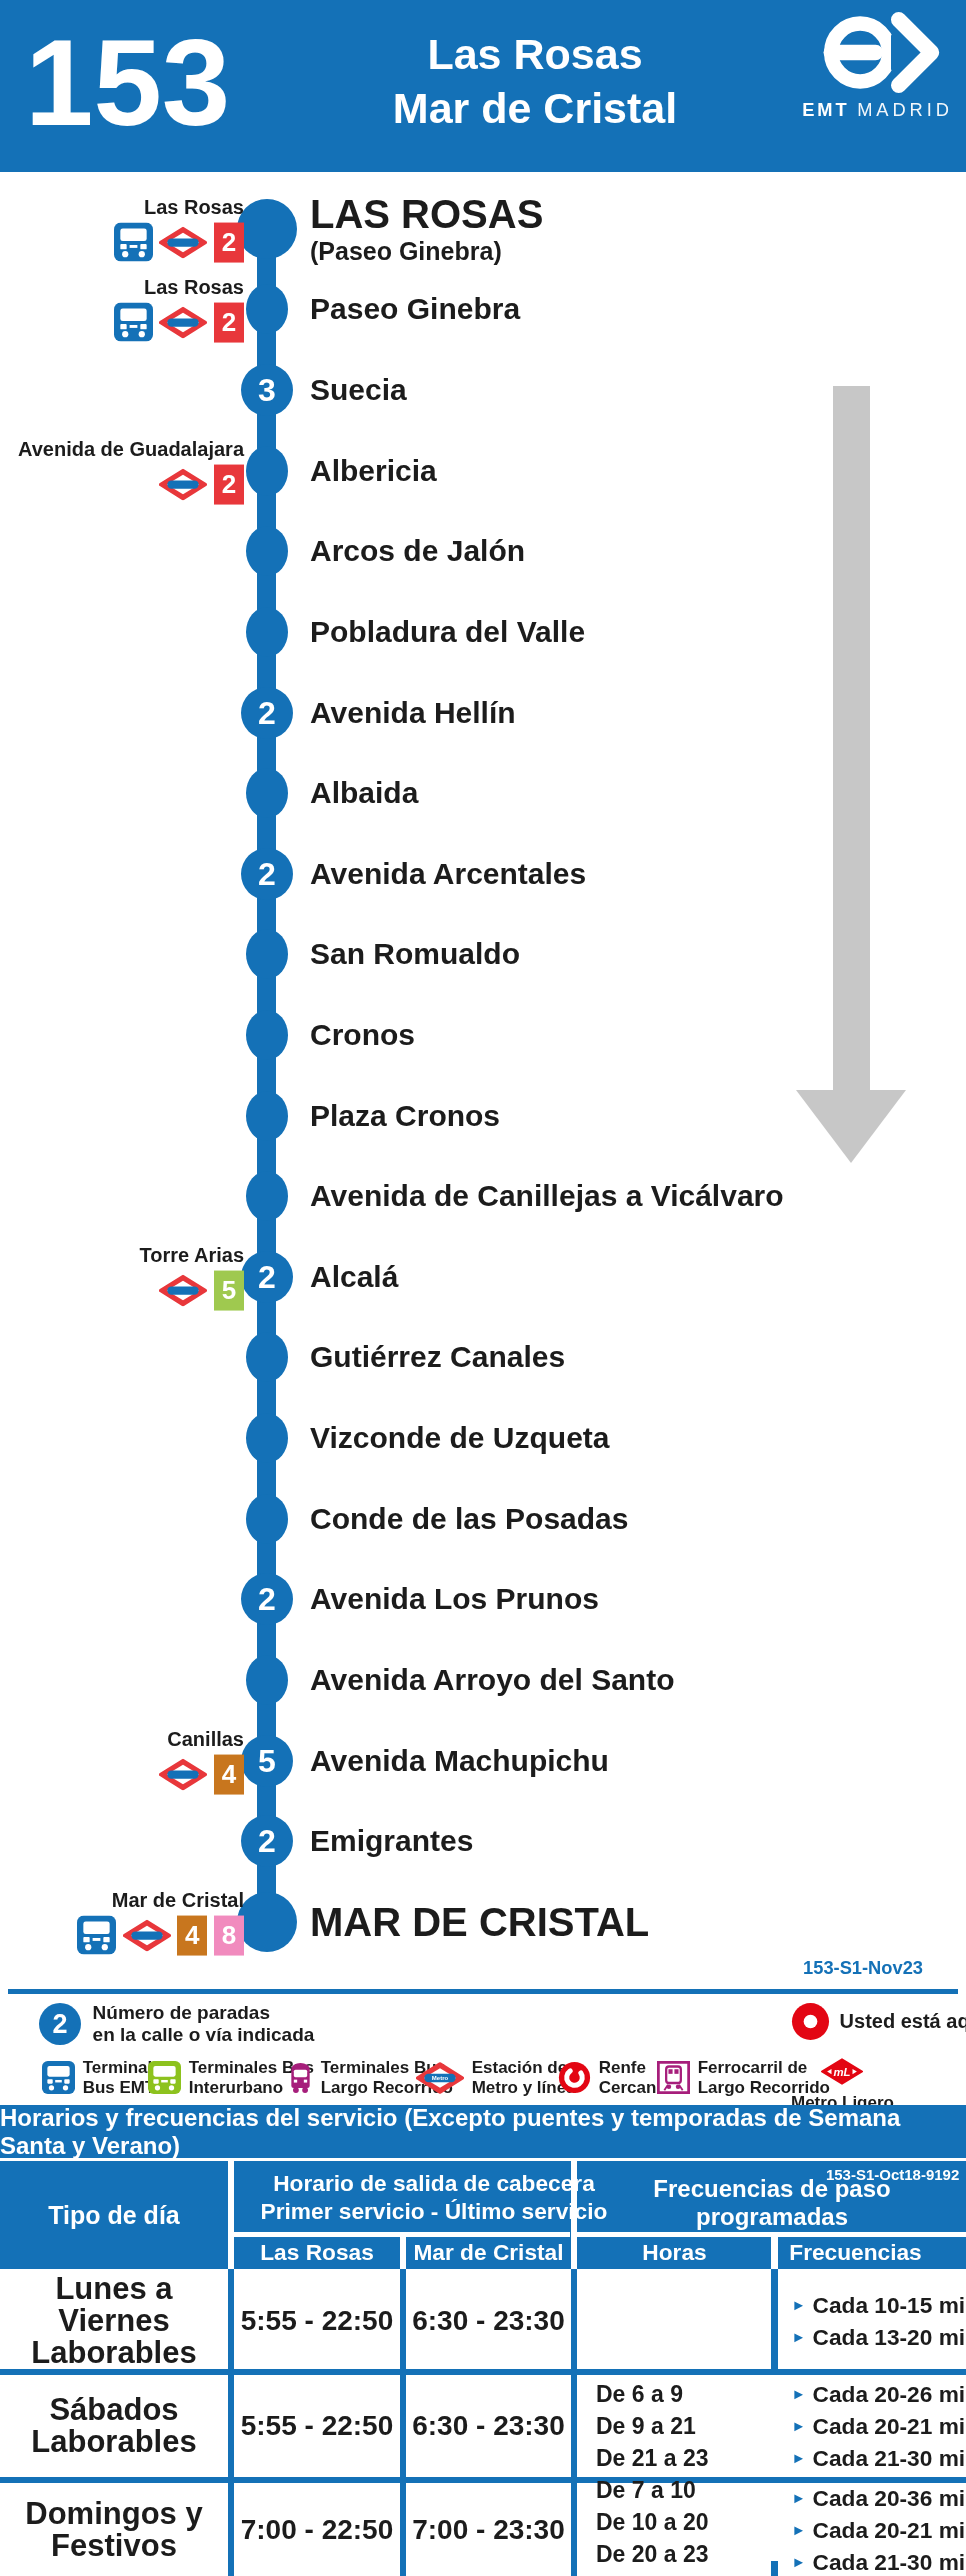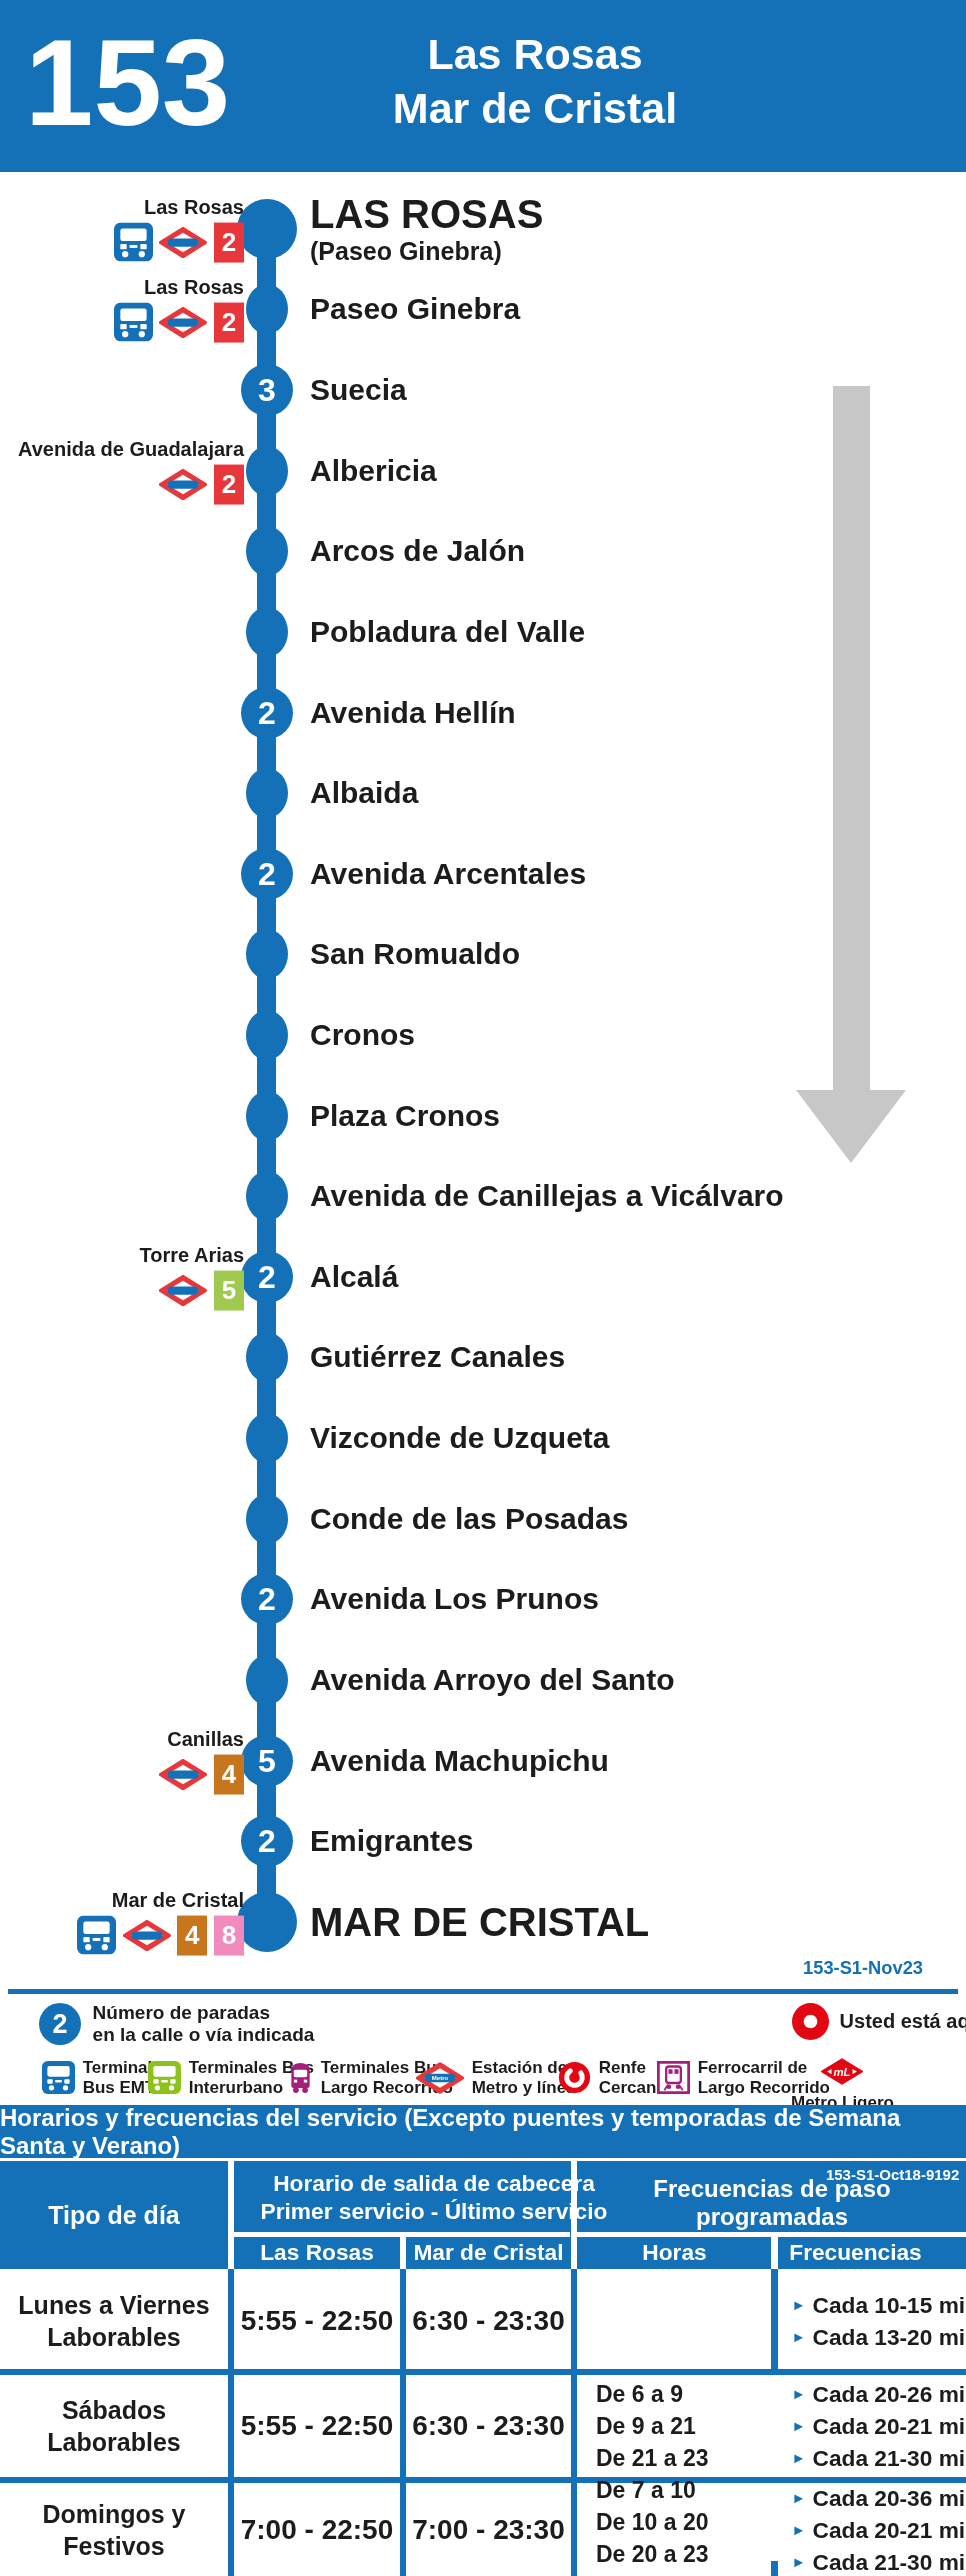--- a/index.html
+++ b/index.html
@@ -51,34 +51,47 @@
   .band-title{color:#fff;font-size:24px;font-weight:800;}
   .schedule{position:absolute;left:0;top:2161px;width:967px;height:415px;background:#fff;}
   .th-bg{position:absolute;left:0;top:0;width:967px;height:108px;background:#1471B7;}
   .cut{position:absolute;background:#fff;}
   .gridline{position:absolute;background:#1471B7;}
   .th{position:absolute;display:flex;align-items:center;justify-content:center;color:#fff;font-weight:800;text-align:center;}
   .th-code{position:absolute;right:7.7px;top:4.8px;color:#fff;font-size:15px;font-weight:700;}
   .cell{position:absolute;background:#fff;display:flex;flex-direction:column;justify-content:center;}
   .cell.center{align-items:center;text-align:center;}
   .cell.left{align-items:flex-start;}
-  .day-line{font-size:25px;font-weight:800;line-height:32px;}
+  .day-line{font-size:31px;font-weight:800;line-height:32px;}
   .time-text{font-size:28px;font-weight:800;}
   .hora-line{font-size:23px;font-weight:800;line-height:32px;}
   .frec-line{display:flex;align-items:center;font-size:22.7px;font-weight:800;line-height:32px;}
   .frec-arrow{color:#1471B7;font-size:14.5px;margin-right:6.7px;}
 </style>
 </head>
 <body>
 
 <div class="header">
   <div class="line-number">153</div>
   <div class="dest">
     <div>Las Rosas</div>
     <div>Mar de Cristal</div>
+  </div>
+  <div class="logo">
+    <span>
+      <svg viewBox="0 0 140 92" width="135" height="89">
+        <circle cx="52" cy="46" r="30" fill="none" stroke="#fff" stroke-width="15"></circle>
+        <rect x="84" y="28" width="26" height="36" fill="#1471B7"></rect>
+        <rect x="14" y="38" width="62" height="16" rx="8" fill="#fff"></rect>
+        <path d="M92,12 L126,46 L92,80" fill="none" stroke="#fff" stroke-width="16" stroke-linecap="round" stroke-linejoin="round"></path>
+      </svg>
+    </span>
+    <div class="logo-text">
+      <span class="emt">EMT</span><span class="madrid">MADRID</span>
+    </div>
   </div>
 </div>
 
 <div class="route" id="route">
   <div class="route-line"></div>
   <div class="dir-arrow-shaft"></div>
   <div class="dir-arrow-head"></div>
 <div class="stop-row" style="top: 57px;">
       <div class="marker terminus"></div>
       <div class="stop-label big">

